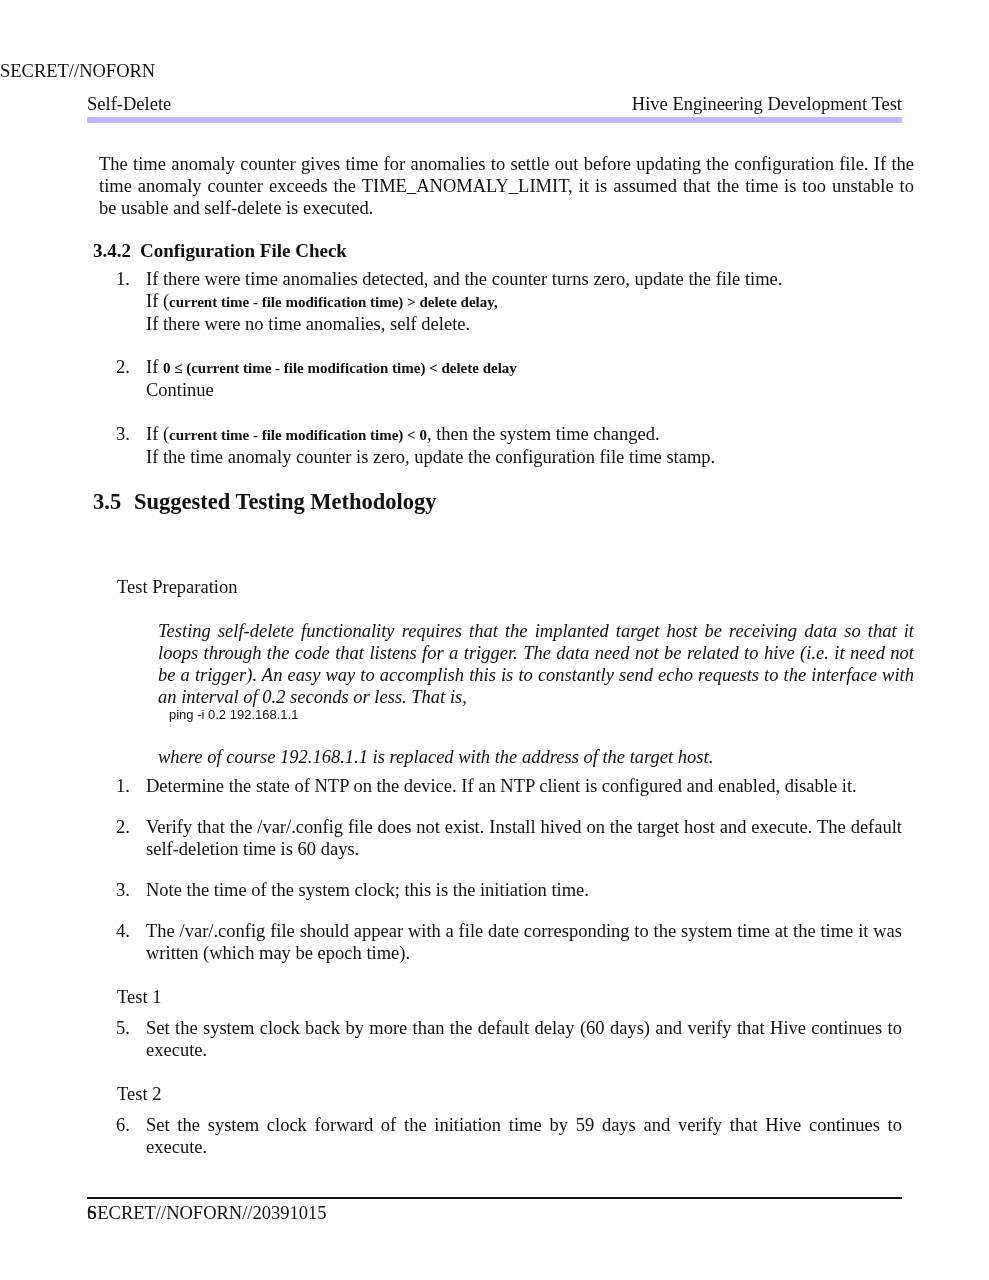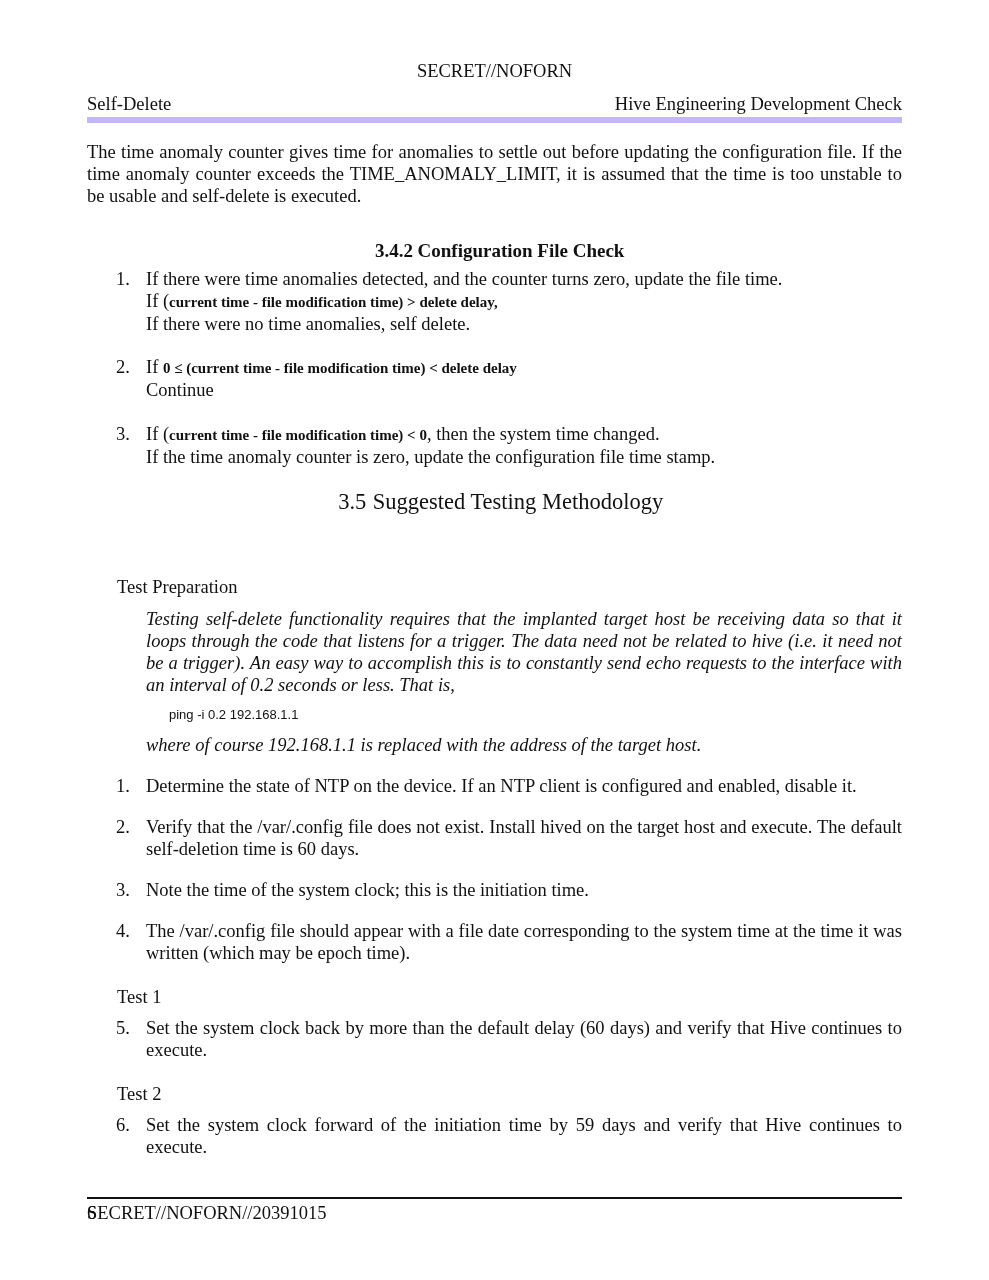--- a/index.html
+++ b/index.html
@@ -5,34 +5,34 @@
   html, body { margin: 0; padding: 0; background: #ffffff; }
   body {
     width: 989px; height: 1280px; position: relative; overflow: hidden;
     font-family: "Liberation Serif", "DejaVu Serif", serif;
     color: #111111;
     font-size: 18.5px;
     line-height: 22px;
   }
   .page { position: absolute; left: 0; top: 0; width: 989px; height: 1280px; }
   .classif-top {
-    position: absolute; top: 60px; left: 0; width: 989px; text-align: center;
+    position: absolute; top: 60px; left: 0; width: 989px; 
     font-size: 18.5px;
   }
   .running-header {
     position: absolute; top: 93px; left: 87px; width: 815px;
     display: flex; justify-content: space-between;
     border-bottom: 6px solid #c4b5fd; padding-bottom: 2px;
   }
-  .content { position: absolute; left: 87px; width: 815px; text-align: center; }
-  p { margin: 0; }
+  .content { position: absolute; left: 87px; width: 815px; }
+  p { margin: 12px; }
   .justify { text-align: justify; }
   .h3 { font-weight: bold; font-size: 19px; }
   .h3 .num { display: inline-block; width: 53px; padding-left: 6px; box-sizing: border-box; }
-  .h2 { font-weight: normal; font-size: 22.5px; }
+  .h2 { font-weight: bold; font-size: 22.5px; }
   .h2 .num { display: inline-block; width: 47px; padding-left: 6px; box-sizing: border-box; }
   .cond-list { position: absolute; left: 87px; width: 815px; }
   .cond-item { position: relative; padding-left: 59px; }
   .cond-item .marker { position: absolute; left: 29px; top: 0; }
   .small-bold { font-weight: bold; font-size: 15px; }
   .sub-heading { font-weight: normal; position: absolute; left: 117px; }
   .italic-block { position: absolute; left: 146px; width: 756px; font-style: italic; text-align: justify; }
   .code {
     position: absolute; left: 169px;
     font-family: Liberation Sans, sans-serif; font-size: 13px;
@@ -48,21 +48,21 @@
 </style>
 </head>
 <body>
 
 <div class="page">
 
   <div class="classif-top">SECRET//NOFORN</div>
 
   <div class="running-header">
     <span>Self-Delete</span>
-    <span>Hive Engineering Development Check</span>
+    <span>Hive Engineering Development Test</span>
   </div>
 
   <p class="content justify" style="top:141px;">The time anomaly counter gives time for anomalies to settle out before updating the configuration file. If the time anomaly counter exceeds the TIME_ANOMALY_LIMIT, it is assumed that the time is too unstable to be usable and self-delete is executed.</p>
 
   <div class="content h3" style="top:240px;">
     <span class="num">3.4.2</span><span>Configuration File Check</span>
   </div>
 
   <div class="cond-list" style="top:268px;">
     <div class="cond-item">

